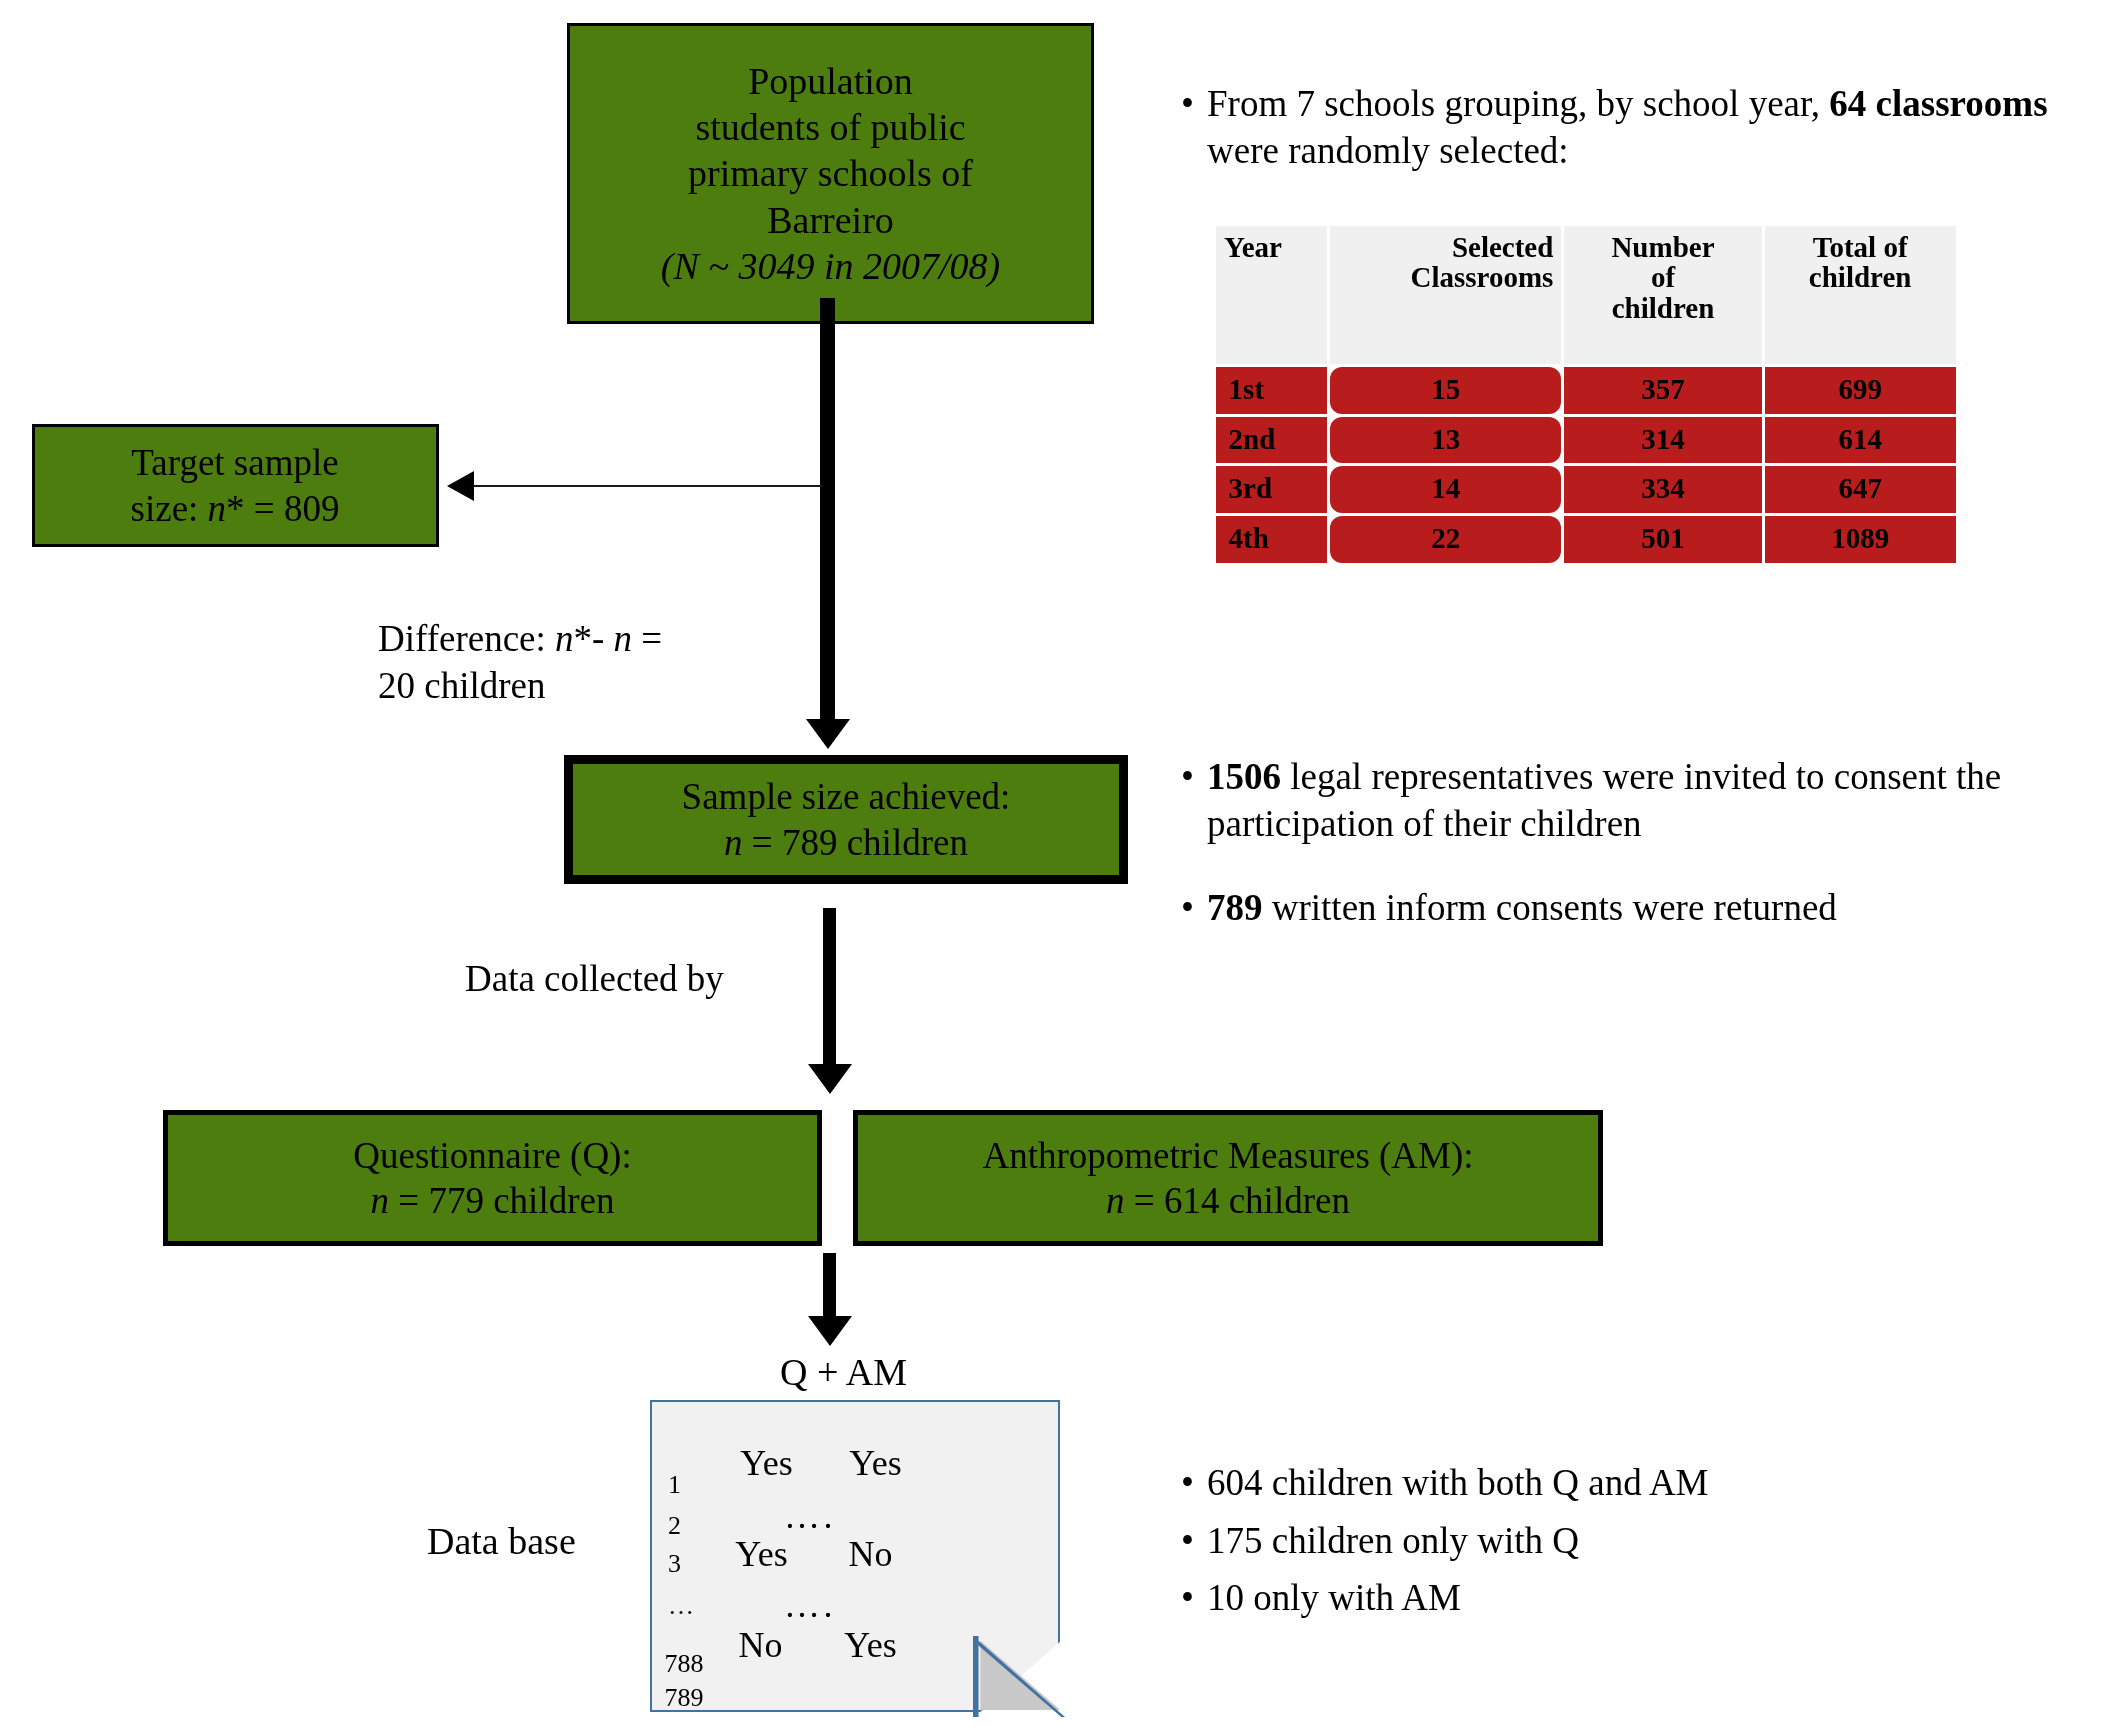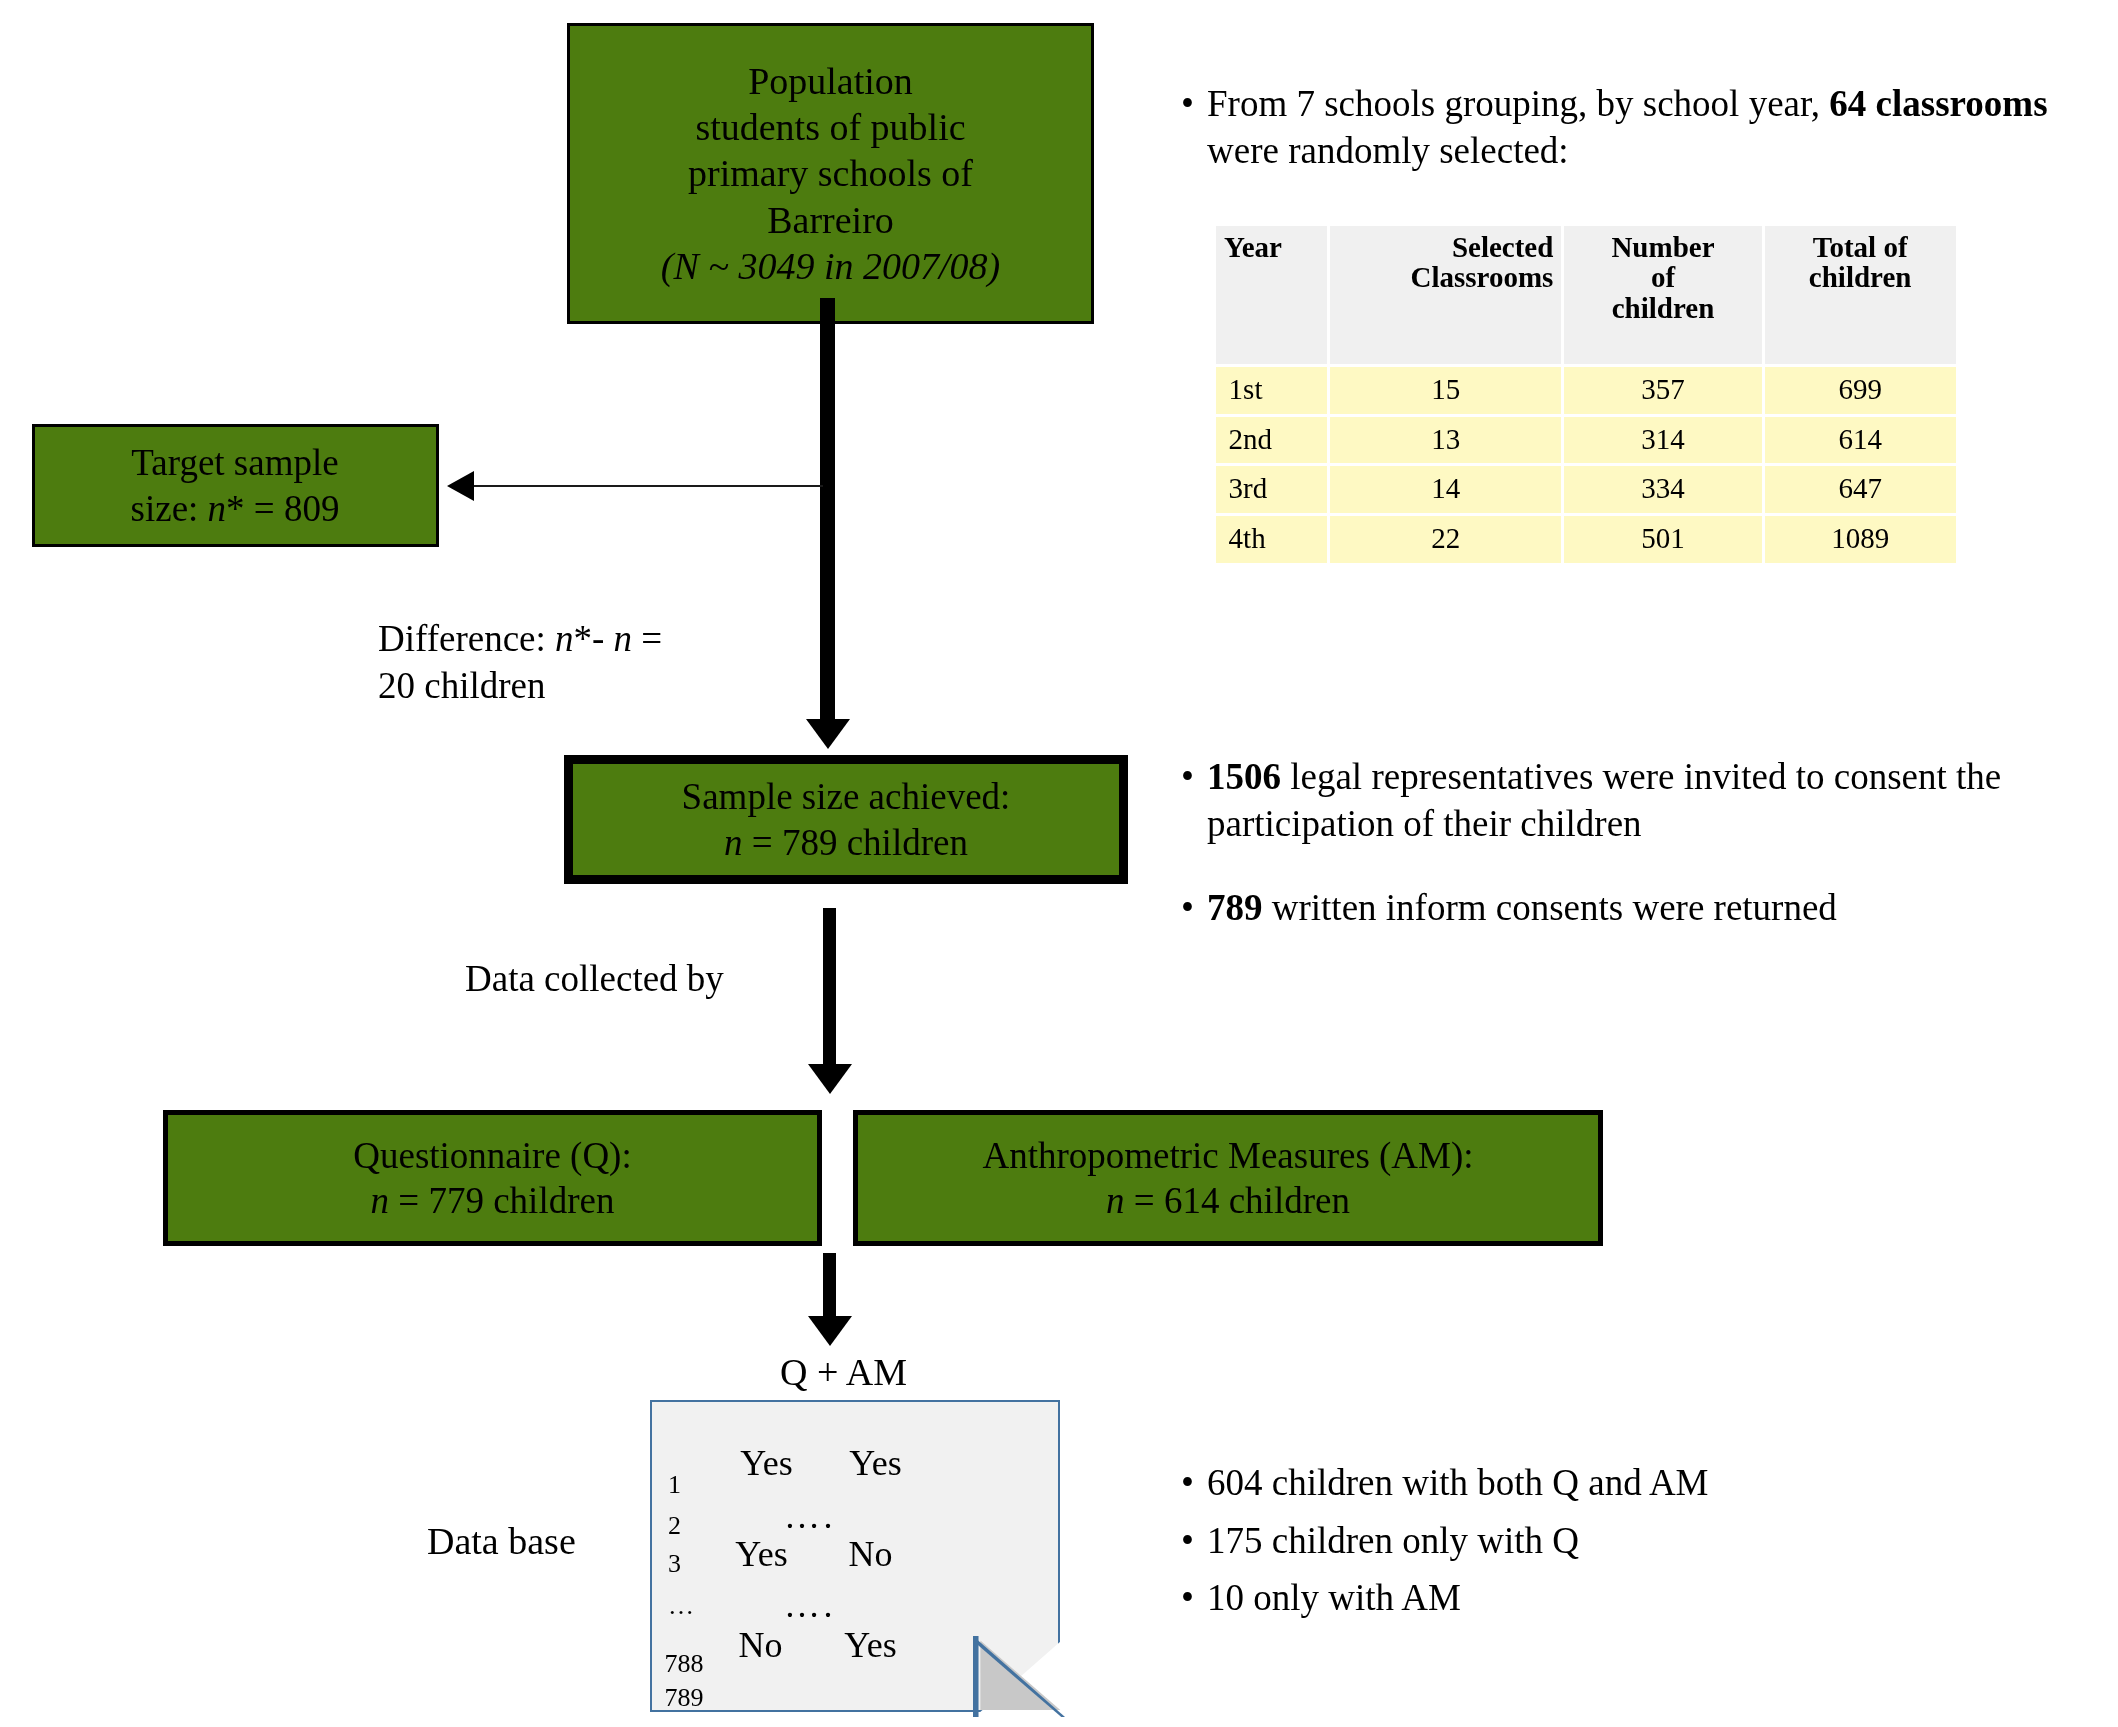--- a/index.html
+++ b/index.html
@@ -99,31 +99,31 @@
     font-size: 29px;
   }
   .data-table th {
     background: #f0f0f0;
     font-weight: bold;
     vertical-align: top;
     padding: 5.7px 8px 40px 8px;
     line-height: 1.06;
   }
   .data-table td {
-    background: #fef9c3;
+    background: #b91c1c;
     padding: 6.9px 12.6px 8px 12.6px;
-    font-weight: normal;
+    font-weight: bold;
     line-height: 1.1;
   }
   .col-year   { width: 86px; text-align: left; }
   .col-sel    { width: 206px; text-align: right; }
   .col-num    { width: 172px; text-align: center; }
   .col-tot    { width: 166px; text-align: center; }
   td.col-year { text-align: left; }
-  td.col-sel  { text-align: center; }
+  td.col-sel  { text-align: center; border-radius: 12px; }
   td.col-num  { text-align: center; }
   td.col-tot  { text-align: center; }
 
   
   .db-note {
     position: absolute;
     background: #f1f1f1;
     border: 2.9px solid #4372a0;
     box-sizing: border-box;
   }

